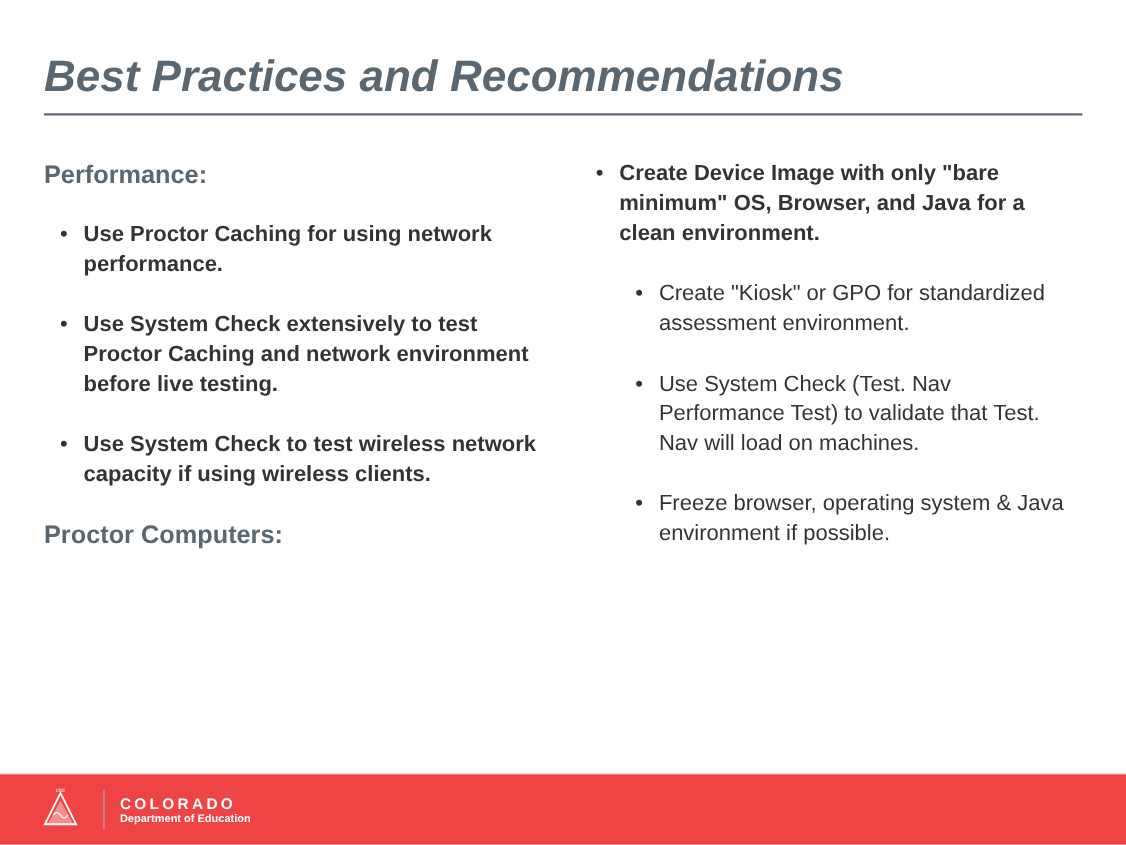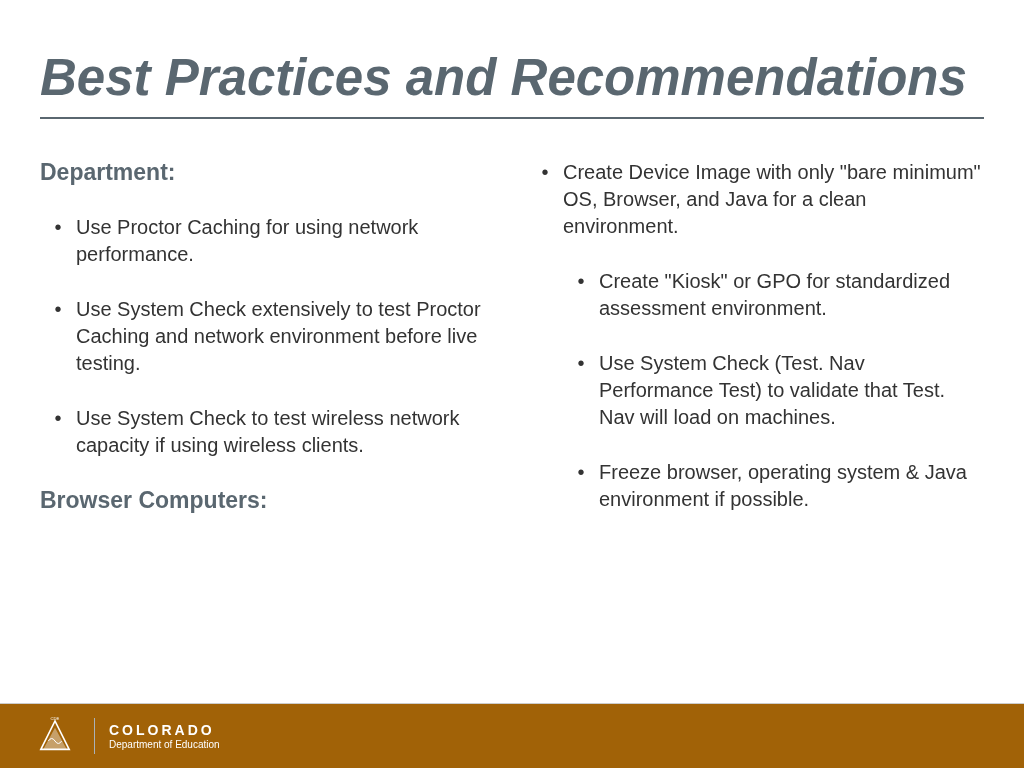--- a/index.html
+++ b/index.html
@@ -15,21 +15,21 @@
       position: relative;
       overflow: hidden;
     }
     .slide {
       width: 100%;
       height: 100%;
       padding: 48px 40px 0 40px;
       position: relative;
     }
     .title {
-      font-size: 51px;
+      font-size: 40px;
       font-style: italic;
       font-weight: bold;
       color: #5a6770;
       border-bottom: 2px solid #5a6770;
       padding-bottom: 10px;
       margin-bottom: 40px;
       font-family: Verdana, Geneva, sans-serif;
     }
     .content {
       display: flex;
@@ -58,20 +58,21 @@
       margin-bottom: 28px;
     }
     .bullet-item .marker {
       width: 36px;
       flex-shrink: 0;
       text-align: center;
       color: #333;
     }
     .bullet-item .text {
       flex: 1;
+      font-weight: bold;
     }
     .nested-list {
       list-style: none;
       margin-left: 36px;
     }
     .nested-item {
       display: flex;
       font-size: 20px;
       color: #333;
       line-height: 1.35;
@@ -85,21 +86,21 @@
     }
     .nested-item .text {
       flex: 1;
     }
     .footer {
       position: absolute;
       bottom: 0;
       left: 0;
       right: 0;
       height: 64px;
-      background: #a16207;
+      background: #ef4444;
       display: flex;
       align-items: center;
       padding-left: 30px;
       gap: 14px;
     }
     .footer-top-line {
       position: absolute;
       bottom: 64px;
       left: 0;
       right: 0;
@@ -124,48 +125,48 @@
       color: #ffffff;
       font-family: Arial, sans-serif;
     }
     .footer-main {
       font-size: 14px;
       letter-spacing: 3px;
       font-weight: bold;
     }
     .footer-sub {
       font-size: 10px;
-      font-weight: normal;
+      font-weight: bold;
       margin-top: 1px;
     }
   </style>
 </head>
 <body>
 
 <div class="slide">
   <h1 class="title">Best Practices and Recommendations</h1>
 
   <div class="content">
     <div class="left-col">
-      <div class="section-heading">Department:</div>
+      <div class="section-heading">Performance:</div>
       <ul class="bullet-list">
         <li class="bullet-item">
           <span class="marker">•</span>
           <span class="text">Use Proctor Caching for using network performance.</span>
         </li>
         <li class="bullet-item">
           <span class="marker">•</span>
           <span class="text">Use System Check extensively to test Proctor Caching and network environment before live testing.</span>
         </li>
         <li class="bullet-item">
           <span class="marker">•</span>
           <span class="text">Use System Check to test wireless network capacity if using wireless clients.</span>
         </li>
       </ul>
-      <div class="section-heading" style="margin-top:18px;">Browser Computers:</div>
+      <div class="section-heading" style="margin-top:18px;">Proctor Computers:</div>
     </div>
 
     <div class="right-col">
       <ul class="bullet-list">
         <li class="bullet-item">
           <span class="marker">•</span>
           <span class="text">Create Device Image with only "bare minimum" OS, Browser, and Java for a clean environment.</span>
         </li>
       </ul>
       <ul class="nested-list">

